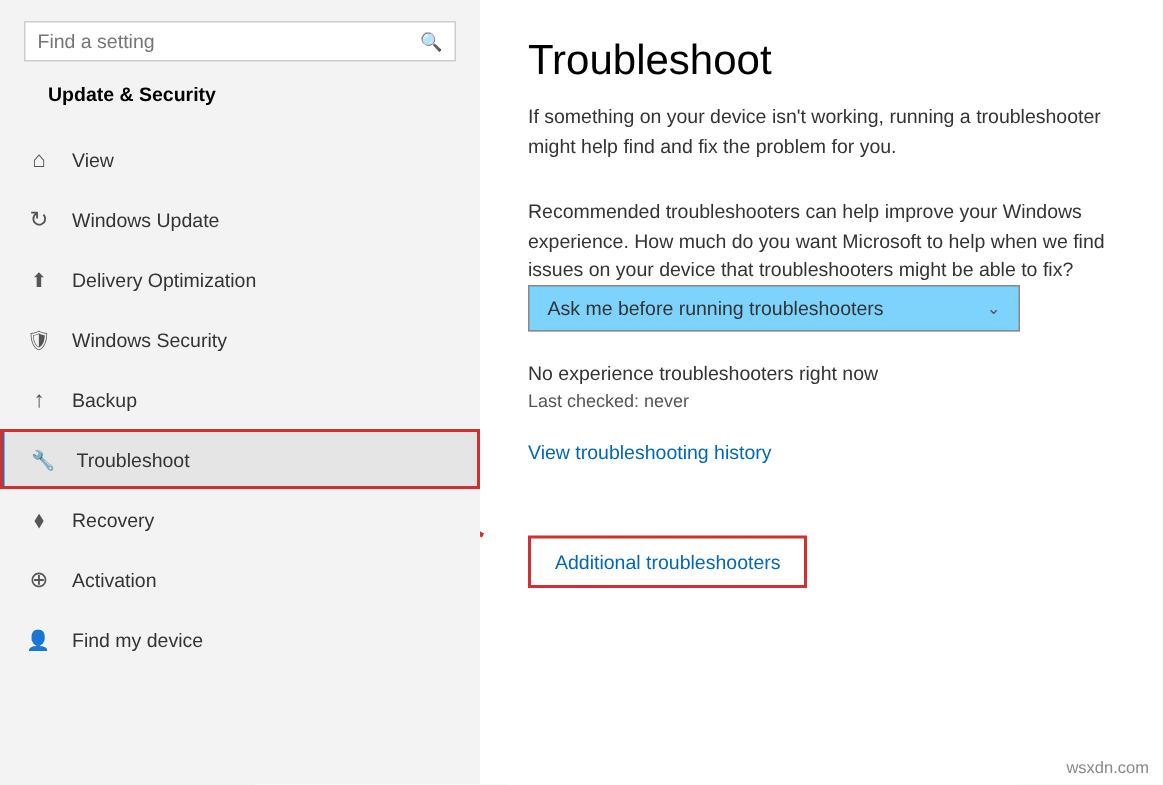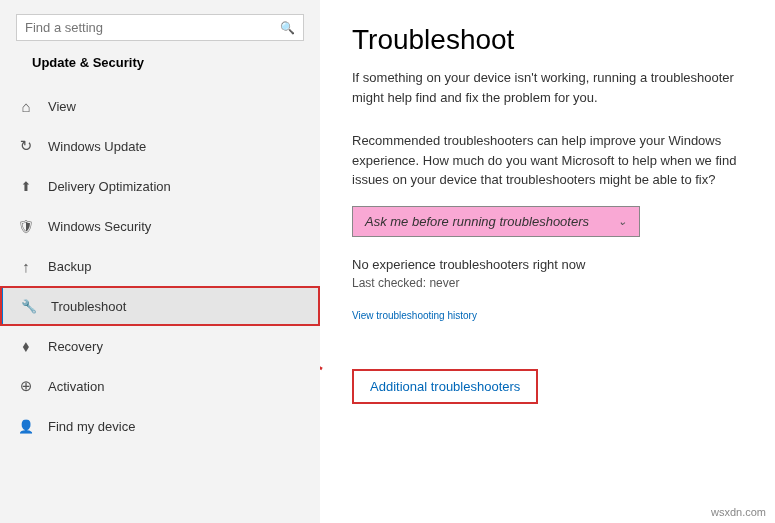--- a/index.html
+++ b/index.html
@@ -136,58 +136,56 @@
       font-size: 18px;
       font-weight: 400;
       color: #000;
       margin-bottom: 12px;
     }
 
     .section-description {
       font-size: 13px;
       color: #333;
       line-height: 1.5;
-      margin-bottom: 16px;
       max-width: 420px;
     }
 
     .dropdown-select {
       display: flex;
       align-items: center;
       border: 1px solid #888;
       padding: 7px 12px;
-      background: #f9a8d4;
-      cursor: pointer;
-      width: 288px;
+      background: #7dd3fc;
+      cursor: pointer;
+      width: 328px;
       justify-content: space-between;
       margin-bottom: 20px;
       font-size: 13px;
       color: #333;
-      font-style: italic;
     }
 
     .dropdown-arrow {
       font-size: 11px;
       color: #555;
     }
 
     .no-troubleshooters {
       font-size: 13px;
       color: #333;
       margin-bottom: 4px;
     }
 
     .last-checked {
       font-size: 12px;
       color: #555;
       margin-bottom: 20px;
     }
 
     .link-text {
-      font-size: 10px;
+      font-size: 13px;
       color: #0067b8;
       cursor: pointer;
       text-decoration: none;
       display: block;
       margin-bottom: 20px;
     }
 
     .additional-btn {
       display: inline-block;
       border: 2px solid #d32f2f;

